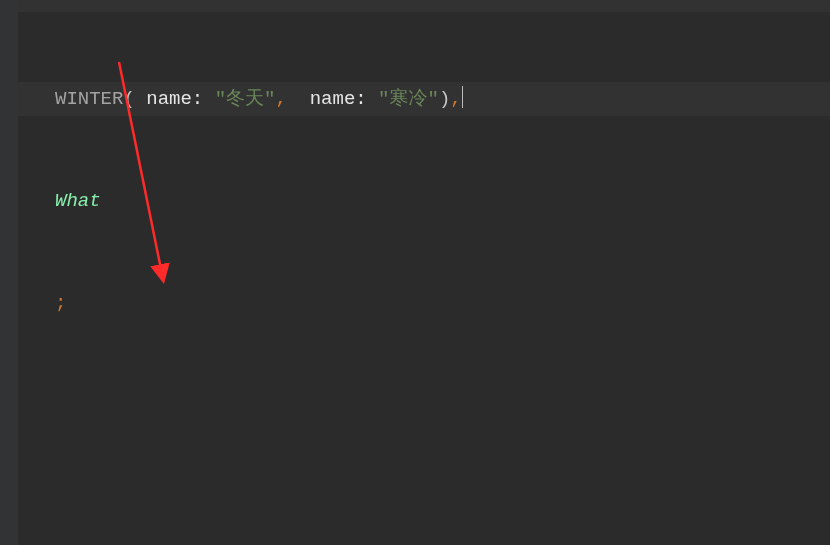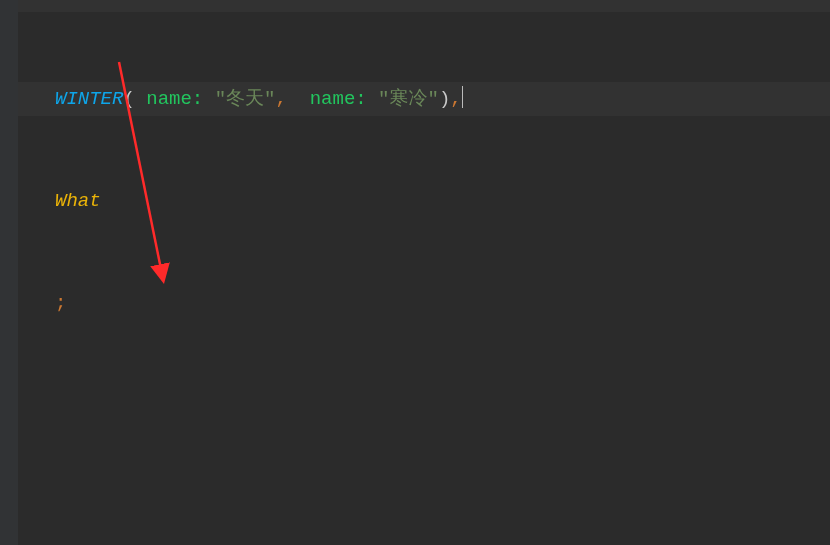--- a/index.html
+++ b/index.html
@@ -45,24 +45,24 @@
   }
   .highlight-top {
     position: absolute;
     top: 0;
     left: 0;
     right: 0;
     height: 12px;
     background: #323232;
   }
   .kw { color: #cc7832; }
-  .enumconst { color: #0ea5e9; font-style: italic; }
-  .ident-what { color: #eab308; font-style: italic; }
+  .enumconst { color: #a3a3a3; }
+  .ident-what { color: #86efac; font-style: italic; }
   .str { color: #6a8759; }
-  .paramname { color: #22c55e; }
+  .paramname { color: #e5e5e5; }
   .white { color: #c8c8c8; }
   .caret {
     display: inline-block;
     width: 1px;
     height: 22px;
     border-left: 1px solid #bbbbbb;
     vertical-align: -4px;
     margin-left: 0px;
   }
   .arrow-svg {

